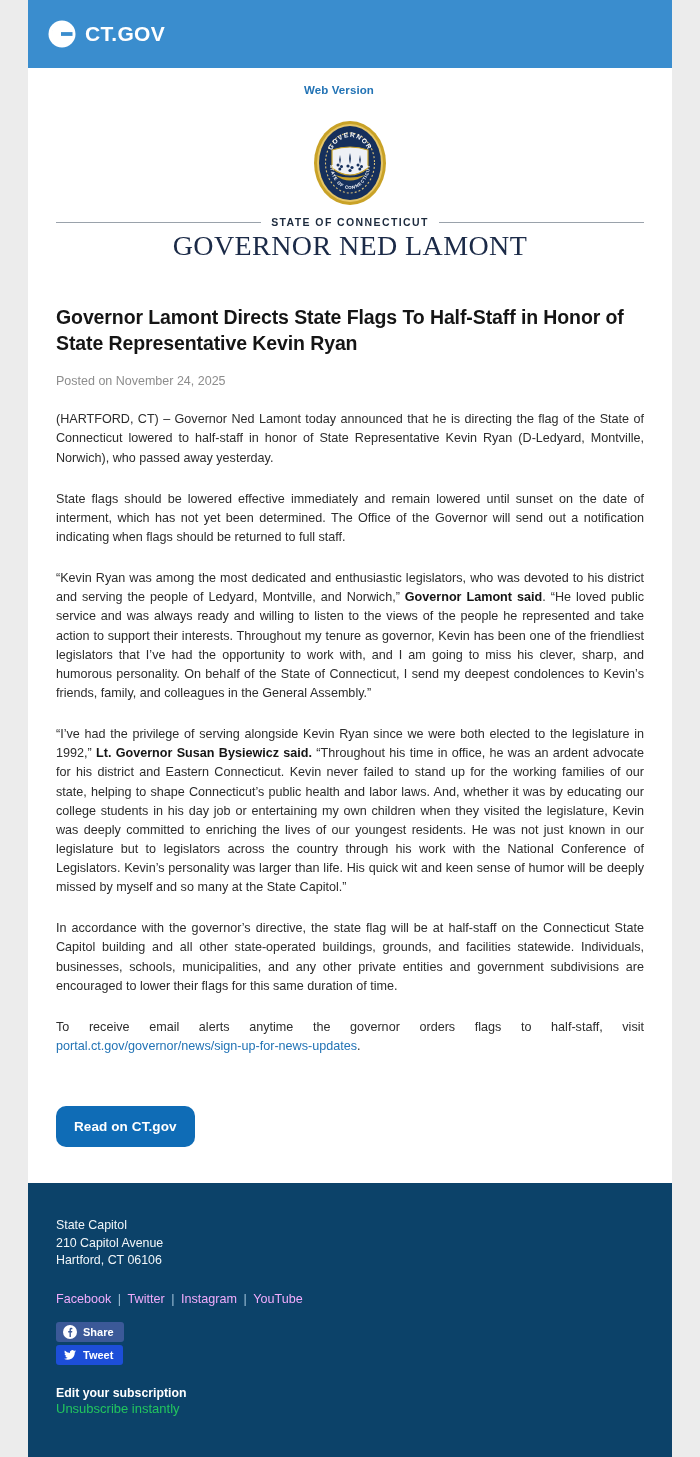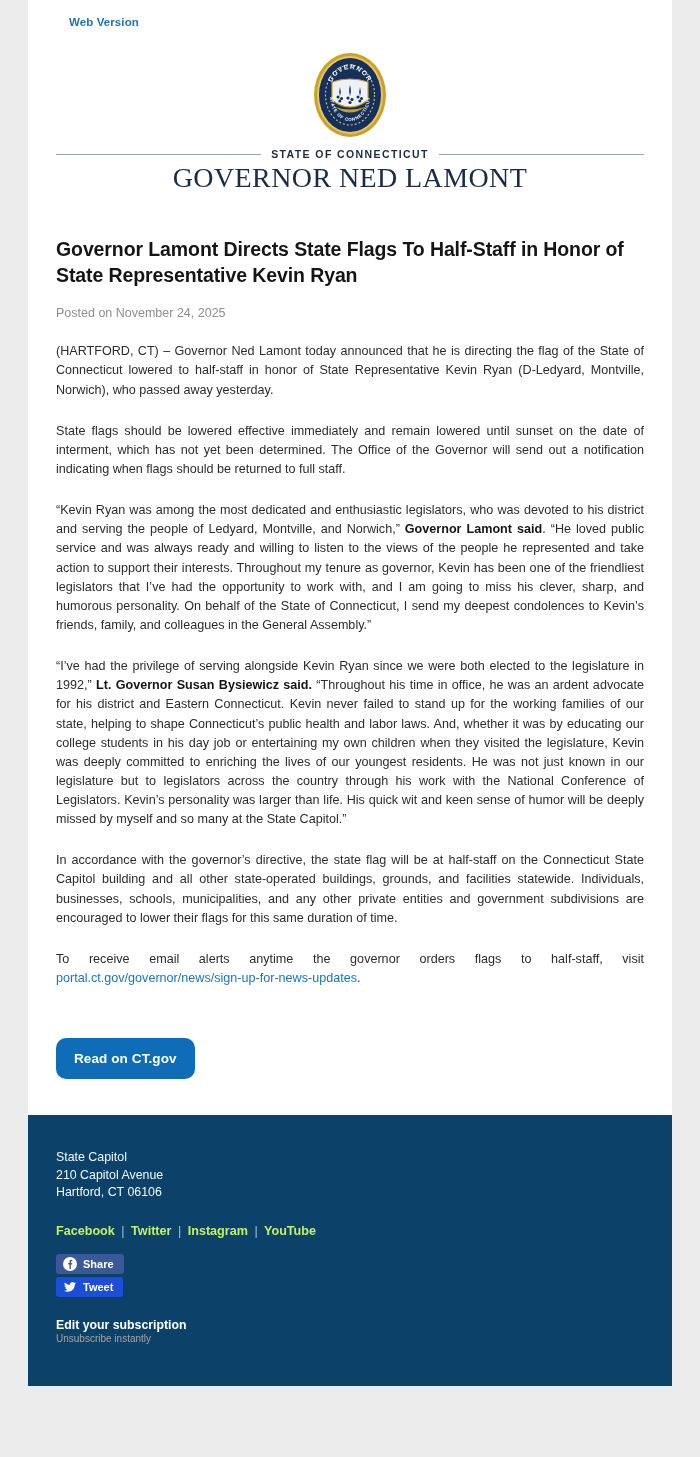--- a/index.html
+++ b/index.html
@@ -49,23 +49,22 @@
     font-family: "Liberation Sans", sans-serif;
   }
 
   
   .sheet {
     background: #ffffff;
     padding: 0 0 36px 0;
   }
 
   .webversion-row {
-    text-align: left;
+    text-align: center;
     padding: 12px 22px 0 0;
-    margin-left: 41px;
   }
   .webversion-link {
     color: #2273b5;
     font-size: 11.5px;
     font-weight: bold;
     text-decoration: none;
     letter-spacing: 0.1px;
   }
 
   
@@ -167,23 +166,23 @@
     line-height: 1.42;
     color: #f2f6f9;
   }
   .social-row {
     margin-top: 22px;
     font-size: 12.6px;
     font-weight: bold;
     color: #ffffff;
   }
   .social-link {
-    color: #bef264;
-    text-decoration: none;
-    font-weight: bold;
+    color: #f0abfc;
+    text-decoration: none;
+    font-weight: normal;
   }
   .social-sep {
     color: #9fc0d8;
     font-weight: normal;
     padding: 0 3px;
   }
 
   .share-stack { margin-top: 16px; }
   .share-btn {
     display: inline-flex;
@@ -211,31 +210,43 @@
   .sub-links { margin-top: 18px; }
   .sub-edit {
     display: block;
     font-size: 12.3px;
     font-weight: bold;
     color: #ffffff;
     text-decoration: none;
   }
   .sub-unsub {
     display: block;
-    font-size: 10px;
-    color: #a3a3a3;
+    font-size: 13px;
+    color: #22c55e;
     text-decoration: none;
     margin-top: 1px;
   }
 </style>
 </head>
 <body>
 
 <div class="email-wrap">
 
+  <div class="brandbar">
+    <a class="ct-logo" href="#">
+      <span class="ct-mark">
+        <svg viewBox="0 0 28 28" width="28" height="28" aria-hidden="true">
+          <circle cx="14" cy="14" r="13.5" fill="#ffffff"></circle>
+          <path d="M14 4.2 a9.8 9.8 0 1 0 0 19.6 a9.8 9.8 0 0 1 0 -19.6 Z" fill="#3a8dce"></path>
+          <rect x="13" y="12.1" width="11.5" height="3.8" fill="#3a8dce"></rect>
+        </svg>
+      </span>
+      <span class="ct-wordmark">CT.GOV</span>
+    </a>
+  </div>
 
   <div class="sheet">
 
     <div class="webversion-row">
       <a class="webversion-link" href="#">Web Version</a>
     </div>
 
     <div class="masthead">
       <span class="seal">
         <svg viewBox="0 0 74 86" width="74" height="86" aria-hidden="true">

